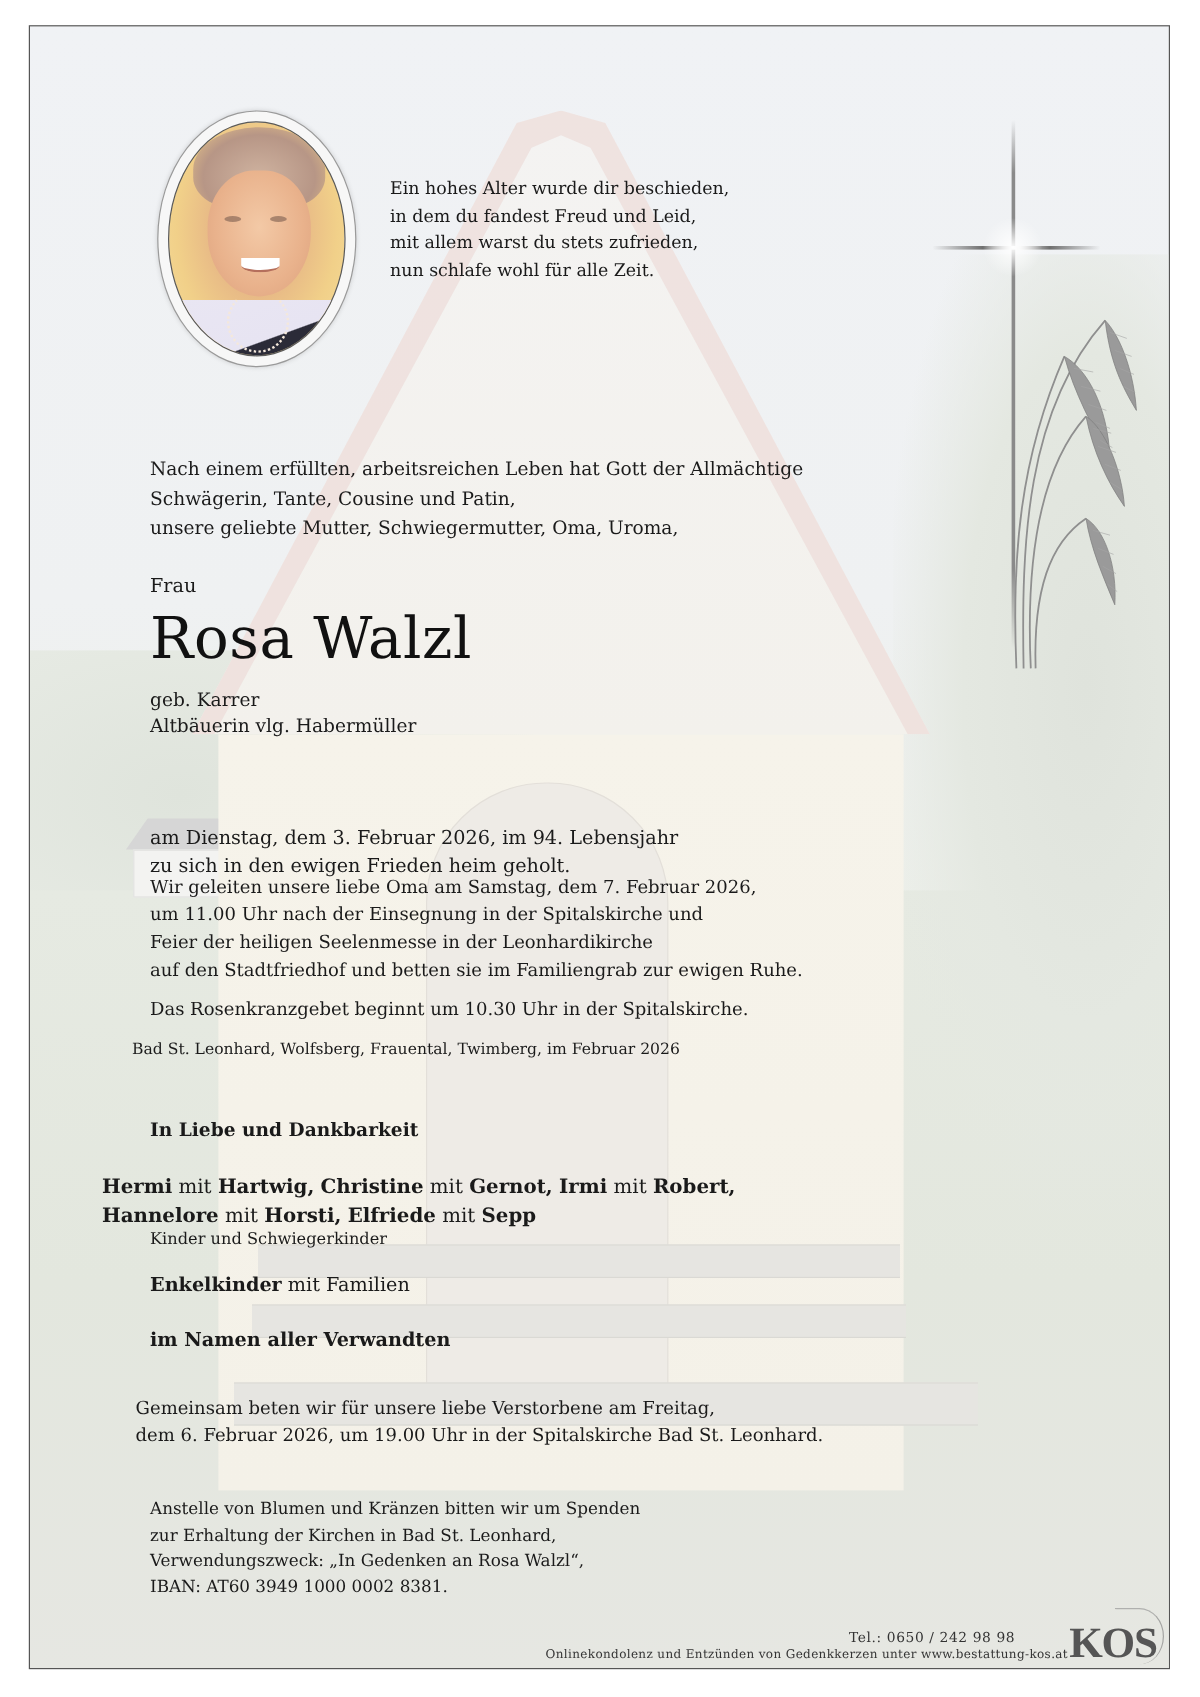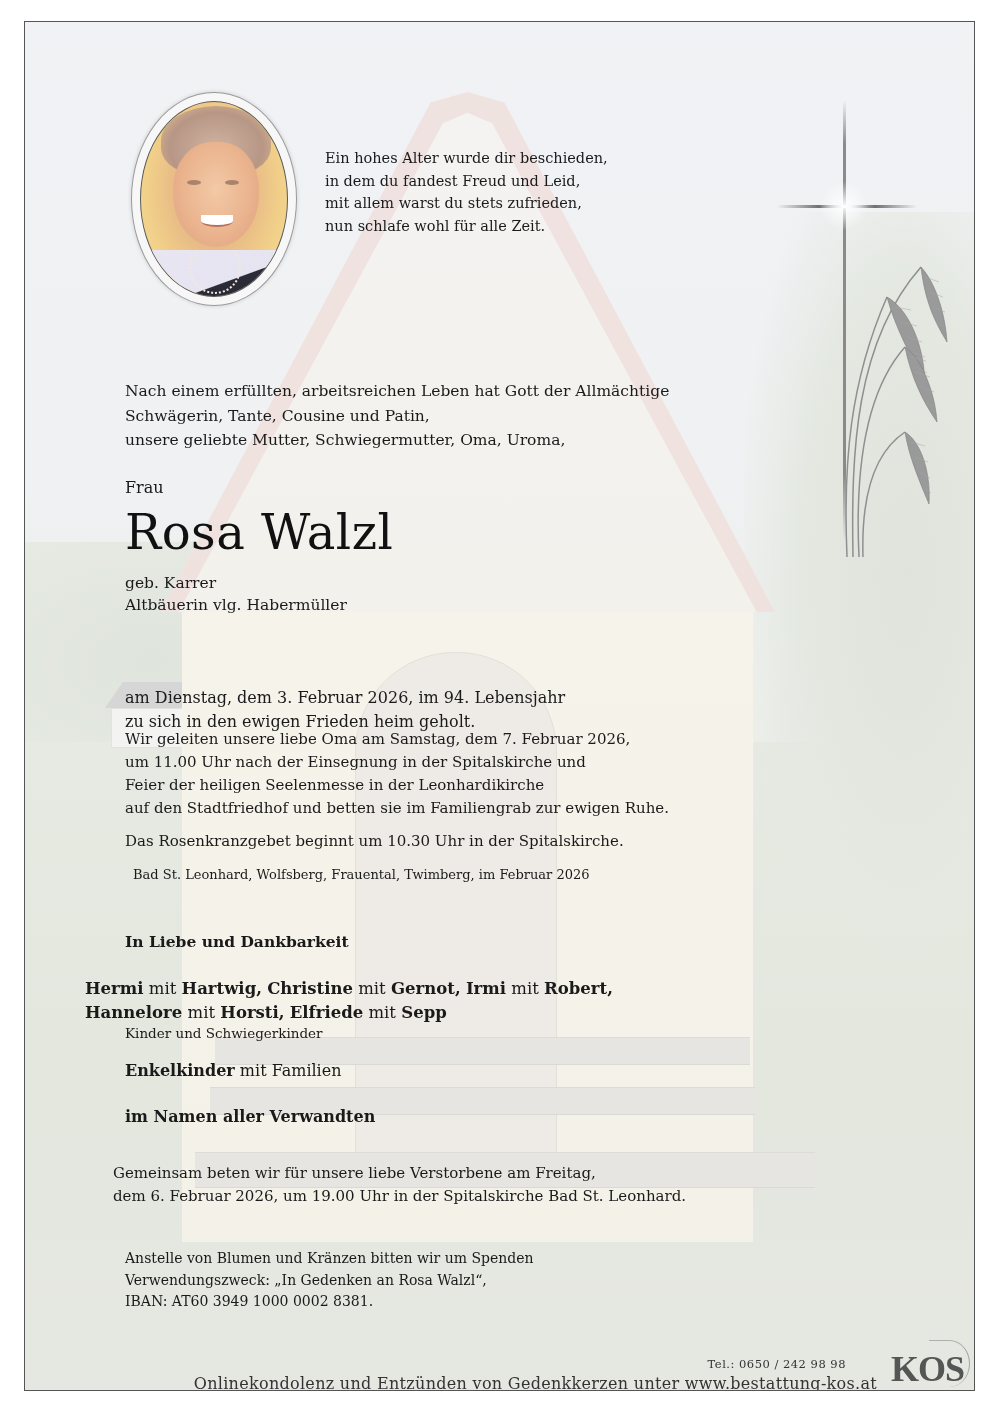--- a/index.html
+++ b/index.html
@@ -38,31 +38,31 @@
   .abs { position:absolute; }
   .center { }
   .poem { left:300px; top:125px; width:430px; font-size:14.5px; line-height:22.5px; }
   .intro { left:100px; top:357px; width:630px; font-size:15.5px; line-height:24.5px; }
   .frau { left:100px; top:456px; width:630px; font-size:16px; }
   .name { left:100px; top:480px; width:630px; font-size:48px; line-height:60px; letter-spacing:0.5px; color:#111; }
   .born { left:100px; top:550px; width:630px; font-size:15.5px; line-height:22px; }
   .death { left:100px; top:620px; width:630px; font-size:16px; line-height:24px;margin-top:44px; }
   .funeral { left:100px; top:706px; width:630px; font-size:15px; line-height:23px; }
   .rosary { left:100px; top:810px; width:630px; font-size:15px; }
-  .place { left:108px; top:845px; width:630px; font-size:13px; }
+  .place { left:85px; top:845px; width:630px; font-size:13px; }
   .love { left:100px; top:910px; width:630px; font-size:15.5px; font-weight:bold; }
   .family { left:60px; top:955px; width:710px; font-size:16.5px; line-height:24px; }
   .family b { font-weight:bold; }
   .children { left:100px; top:1003px; width:630px; font-size:13.5px; }
   .grand { left:100px; top:1039px; width:630px; font-size:16px; }
   .relatives { left:100px; top:1085px; width:630px; font-size:16px; font-weight:bold; }
   .prayer { left:88px; top:1140px; width:630px; font-size:15px; line-height:23px; }
   .donation { left:100px; top:1226px; width:630px; font-size:14px; line-height:21.5px; }
   .footer-tel { right:128px; top:1335px; font-size:11.5px; color:#333; letter-spacing:0.5px; }
-  .footer-online { right:97px; top:1352px; font-size:16px; color:#333; letter-spacing:0.3px; }
+  .footer-online { right:84px; top:1352px; font-size:10px; color:#333; letter-spacing:0.3px; }
   .kos { right:10px; top:1326px; font-family:"Liberation Serif", serif; font-weight:bold; font-size:36px; color:#555; letter-spacing:-1px; }
   .kos-arc { position:absolute; right:4px; top:1318px; width:40px; height:46px; border-right:1.5px solid #888; border-top:1.5px solid #999; border-radius:0 50% 50% 0; opacity:.7; }
   
   .portrait { position:absolute; left:106px; top:70px; width:164px; height:212px; border-radius:50%;
           background:#f7f7f7; border:1px solid #9a9a9a; box-shadow:0 0 4px rgba(0,0,0,.15); }
   .portrait-inner { position:absolute; left:8px; top:8px; width:146px; height:194px; border-radius:50%;
           overflow:hidden; border:1px solid #5a5a5a;
           background: radial-gradient(ellipse at 50% 45%, #f1c79a 0%, #e7b886 35%, #f1d089 65%, #f6de9c 100%); }
   .hair { position:absolute; left:20px; top:4px; width:110px; height:70px; border-radius:50% 50% 40% 40%;
           background: radial-gradient(ellipse at 50% 60%, #cfb3a0 0%, #b79686 60%, rgba(183,150,134,0) 100%); }
@@ -198,20 +198,21 @@
 
   <div class="abs center relatives">im Namen aller Verwandten</div>
 
   <div class="abs center prayer">
     <div>Gemeinsam beten wir für unsere liebe Verstorbene am Freitag,</div>
     <div>dem 6. Februar 2026, um 19.00 Uhr in der Spitalskirche Bad St. Leonhard.</div>
   </div>
 
   <div class="abs center donation">
     <div>Anstelle von Blumen und Kränzen bitten wir um Spenden</div>
+    <div>zur Erhaltung der Kirchen in Bad St. Leonhard,</div>
     <div>Verwendungszweck: „In Gedenken an Rosa Walzl“,</div>
     <div>IBAN: AT60 3949 1000 0002 8381.</div>
   </div>
 
   <div class="abs footer-tel">Tel.: 0650 / 242 98 98</div>
   <div class="abs footer-online">Onlinekondolenz und Entzünden von Gedenkkerzen unter www.bestattung-kos.at</div>
   <div class="kos-arc"></div>
   <div class="abs kos">KOS</div>
 </div>
 

